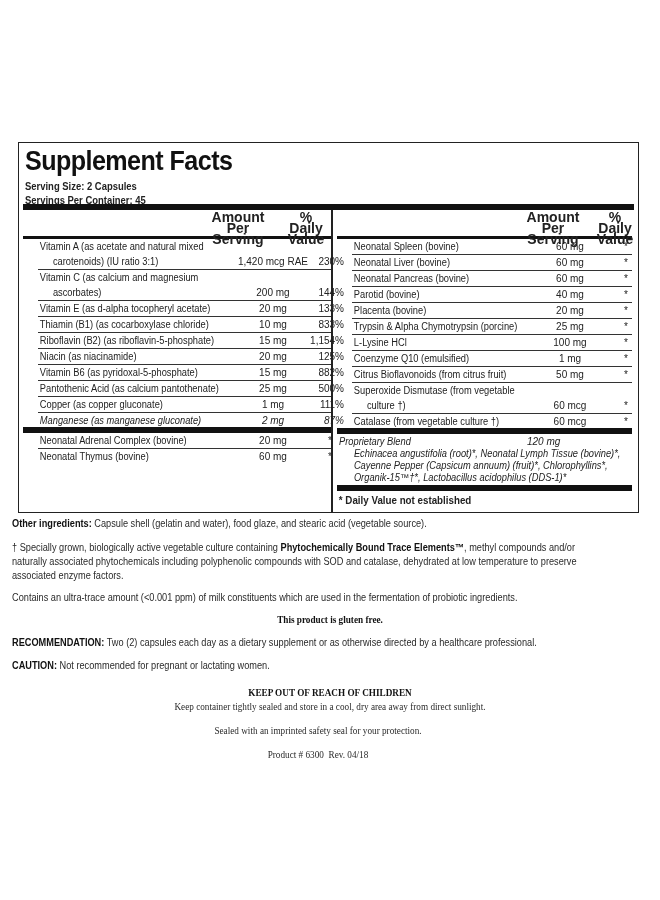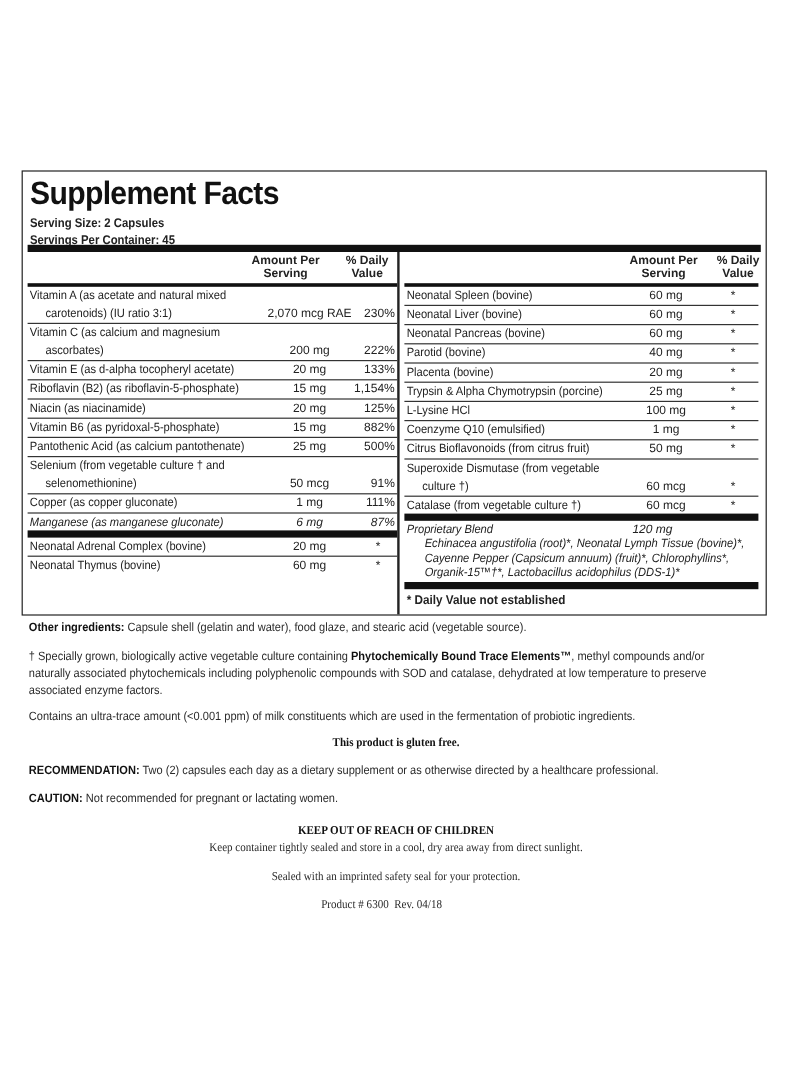--- a/index.html
+++ b/index.html
@@ -5,42 +5,42 @@
   html, body { margin:0; padding:0; background:#ffffff; }
   body { width:660px; height:900px; position:relative; overflow:hidden; font-family:"Liberation Sans", sans-serif; color:#1a1a1a; }
   .panel { position:absolute; left:18px; top:142px; width:621px; height:371px; border:1.5px solid #222; box-sizing:border-box; }
   .title { position:absolute; left:6px; top:3px; font-size:27px; font-weight:bold; letter-spacing:-0.6px; transform:scaleX(0.93); transform-origin:left; color:#111; }
   .serving { position:absolute; left:6px; font-size:10.5px; font-weight:bold; transform:scaleX(0.9); transform-origin:left; color:#222; }
   .thickbar { position:absolute; left:4px; right:4px; height:6px; background:#111; }
   .col { position:absolute; top:67px; }
   .col.left { left:4px; width:308px; }
   .col.right { left:318px; width:295px; }
   .vdivider { position:absolute; left:312px; top:67px; width:1.5px; bottom:0; background:#222; }
-  .hdr { position:relative; height:26px; border-bottom:3px solid #111; font-size:10px; font-weight:bold; color:#222; }
+  .hdr { position:relative; height:26px; border-bottom:3px solid #111; font-size:14px; font-weight:bold; color:#222; }
   .hdr .amt { position:absolute; top:2px; text-align:center; line-height:11px; }
   .hdr .dv { position:absolute; top:2px; text-align:center; line-height:11px; }
-  .row { position:relative; border-bottom:1px solid #333; font-size:10px; line-height:15px; color:#222; }
+  .row { position:relative; border-bottom:1px solid #333; font-size:10px; line-height:15px; color:#222;margin-left:15px; }
   .row .name { padding-left:2px; display:block; transform:scaleX(0.93); transform-origin:left; white-space:nowrap; }
   .row .name2 { padding-left:16px; display:block; transform:scaleX(0.93); transform-origin:left; white-space:nowrap; }
   .row .amt { position:absolute; bottom:0; text-align:center; }
   .row .dv { position:absolute; bottom:0; text-align:right; }
   .left .hdr .amt { left:180px; width:70px; }
   .left .hdr .dv { left:260px; width:46px; }
   .left .row .amt { left:190px; width:90px; }
   .left .row .dv { left:262px; width:44px; }
   .right .hdr .amt { left:180px; width:72px; }
   .right .hdr .dv { left:258px; width:40px; }
   .right .row .amt { left:182px; width:72px; }
   .right .row .dv { left:262px; width:24px; text-align:center; }
   .sepbar { height:6px; background:#111; margin-top:-1px; }
   .blend { position:relative; font-size:10px; line-height:12px; color:#222; padding:2px 0 2px 2px;font-style:italic; }
   .blend .amt { position:absolute; left:190px; top:2px; }
   .blend .desc { padding-left:16px; transform:scaleX(0.93); transform-origin:left; white-space:nowrap; }
   .footnote { font-size:10.5px; font-weight:bold; padding:3px 0 0 2px; color:#222; transform:scaleX(0.93); transform-origin:left; }
-  .below { position:absolute; left:24px; width:616px; font-size:10px; line-height:14px; color:#2a2a2a; }
+  .below { position:absolute; left:12px; width:616px; font-size:10px; line-height:14px; color:#2a2a2a; }
   .below .inner { transform:scaleX(0.92); transform-origin:left; white-space:nowrap; }
   .center { text-align:center;font-family:Liberation Serif, serif; }
   .center .inner { transform:scaleX(0.92); transform-origin:center; }
   b { color:#111; }
 </style>
 </head>
 <body>
 
 <div class="panel">
   <div class="title">Supplement Facts</div>
@@ -58,33 +58,38 @@
       </div>
       <div class="dv">
         <div>% Daily</div>
         <div>Value</div>
       </div>
     </div>
 
     <div class="row">
       <span class="name">Vitamin A (as acetate and natural mixed</span>
       <span class="name2">carotenoids) (IU ratio 3:1)</span>
-      <span class="amt">2,070 mcg RAE</span>
+      <span class="amt">1,420 mcg RAE</span>
       <span class="dv">230%</span>
     </div>
     <div class="row">
       <span class="name">Vitamin C (as calcium and magnesium</span>
       <span class="name2">ascorbates)</span>
       <span class="amt">200 mg</span>
-      <span class="dv">222%</span>
+      <span class="dv">144%</span>
     </div>
     <div class="row">
       <span class="name">Vitamin E (as d-alpha tocopheryl acetate)</span>
       <span class="amt">20 mg</span>
       <span class="dv">133%</span>
+    </div>
+    <div class="row">
+      <span class="name">Thiamin (B1) (as cocarboxylase chloride)</span>
+      <span class="amt">10 mg</span>
+      <span class="dv">833%</span>
     </div>
     <div class="row">
       <span class="name">Riboflavin (B2) (as riboflavin-5-phosphate)</span>
       <span class="amt">15 mg</span>
       <span class="dv">1,154%</span>
     </div>
     <div class="row">
       <span class="name">Niacin (as niacinamide)</span>
       <span class="amt">20 mg</span>
       <span class="dv">125%</span>
@@ -93,33 +98,27 @@
       <span class="name">Vitamin B6 (as pyridoxal-5-phosphate)</span>
       <span class="amt">15 mg</span>
       <span class="dv">882%</span>
     </div>
     <div class="row">
       <span class="name">Pantothenic Acid (as calcium pantothenate)</span>
       <span class="amt">25 mg</span>
       <span class="dv">500%</span>
     </div>
     <div class="row">
-      <span class="name">Selenium (from vegetable culture † and</span>
-      <span class="name2">selenomethionine)</span>
-      <span class="amt">50 mcg</span>
-      <span class="dv">91%</span>
-    </div>
-    <div class="row">
       <span class="name">Copper (as copper gluconate)</span>
       <span class="amt">1 mg</span>
       <span class="dv">111%</span>
     </div>
     <div class="row" style="border-bottom:none;font-style:italic;">
       <span class="name">Manganese (as manganese gluconate)</span>
-      <span class="amt">6 mg</span>
+      <span class="amt">2 mg</span>
       <span class="dv">87%</span>
     </div>
     <div class="sepbar"></div>
     <div class="row">
       <span class="name">Neonatal Adrenal Complex (bovine)</span>
       <span class="amt">20 mg</span>
       <span class="dv" style="text-align:center;left:280px;width:24px;">*</span>
     </div>
     <div class="row" style="border-bottom:none;">
       <span class="name">Neonatal Thymus (bovine)</span>
@@ -234,18 +233,18 @@
 <div class="below" style="top:659px;">
   <div class="inner"><b>CAUTION:</b><span> Not recommended for pregnant or lactating women.</span></div>
 </div>
 
 <div class="below center" style="top:686px;left:20px;width:620px;">
   <div class="inner" style="font-weight:bold;color:#111;">KEEP OUT OF REACH OF CHILDREN</div>
 </div>
 <div class="below center" style="top:700px;left:20px;width:620px;">
   <div class="inner">Keep container tightly sealed and store in a cool, dry area away from direct sunlight.</div>
 </div>
-<div class="below center" style="top:724px;left:20px;width:620px;">
+<div class="below center" style="top:724px;left:8px;width:620px;">
   <div class="inner">Sealed with an imprinted safety seal for your protection.</div>
 </div>
 <div class="below center" style="top:748px;left:8px;width:620px;">
   <div class="inner" style="white-space:pre;">Product # 6300  Rev. 04/18</div>
 </div>
 
 </body></html>

